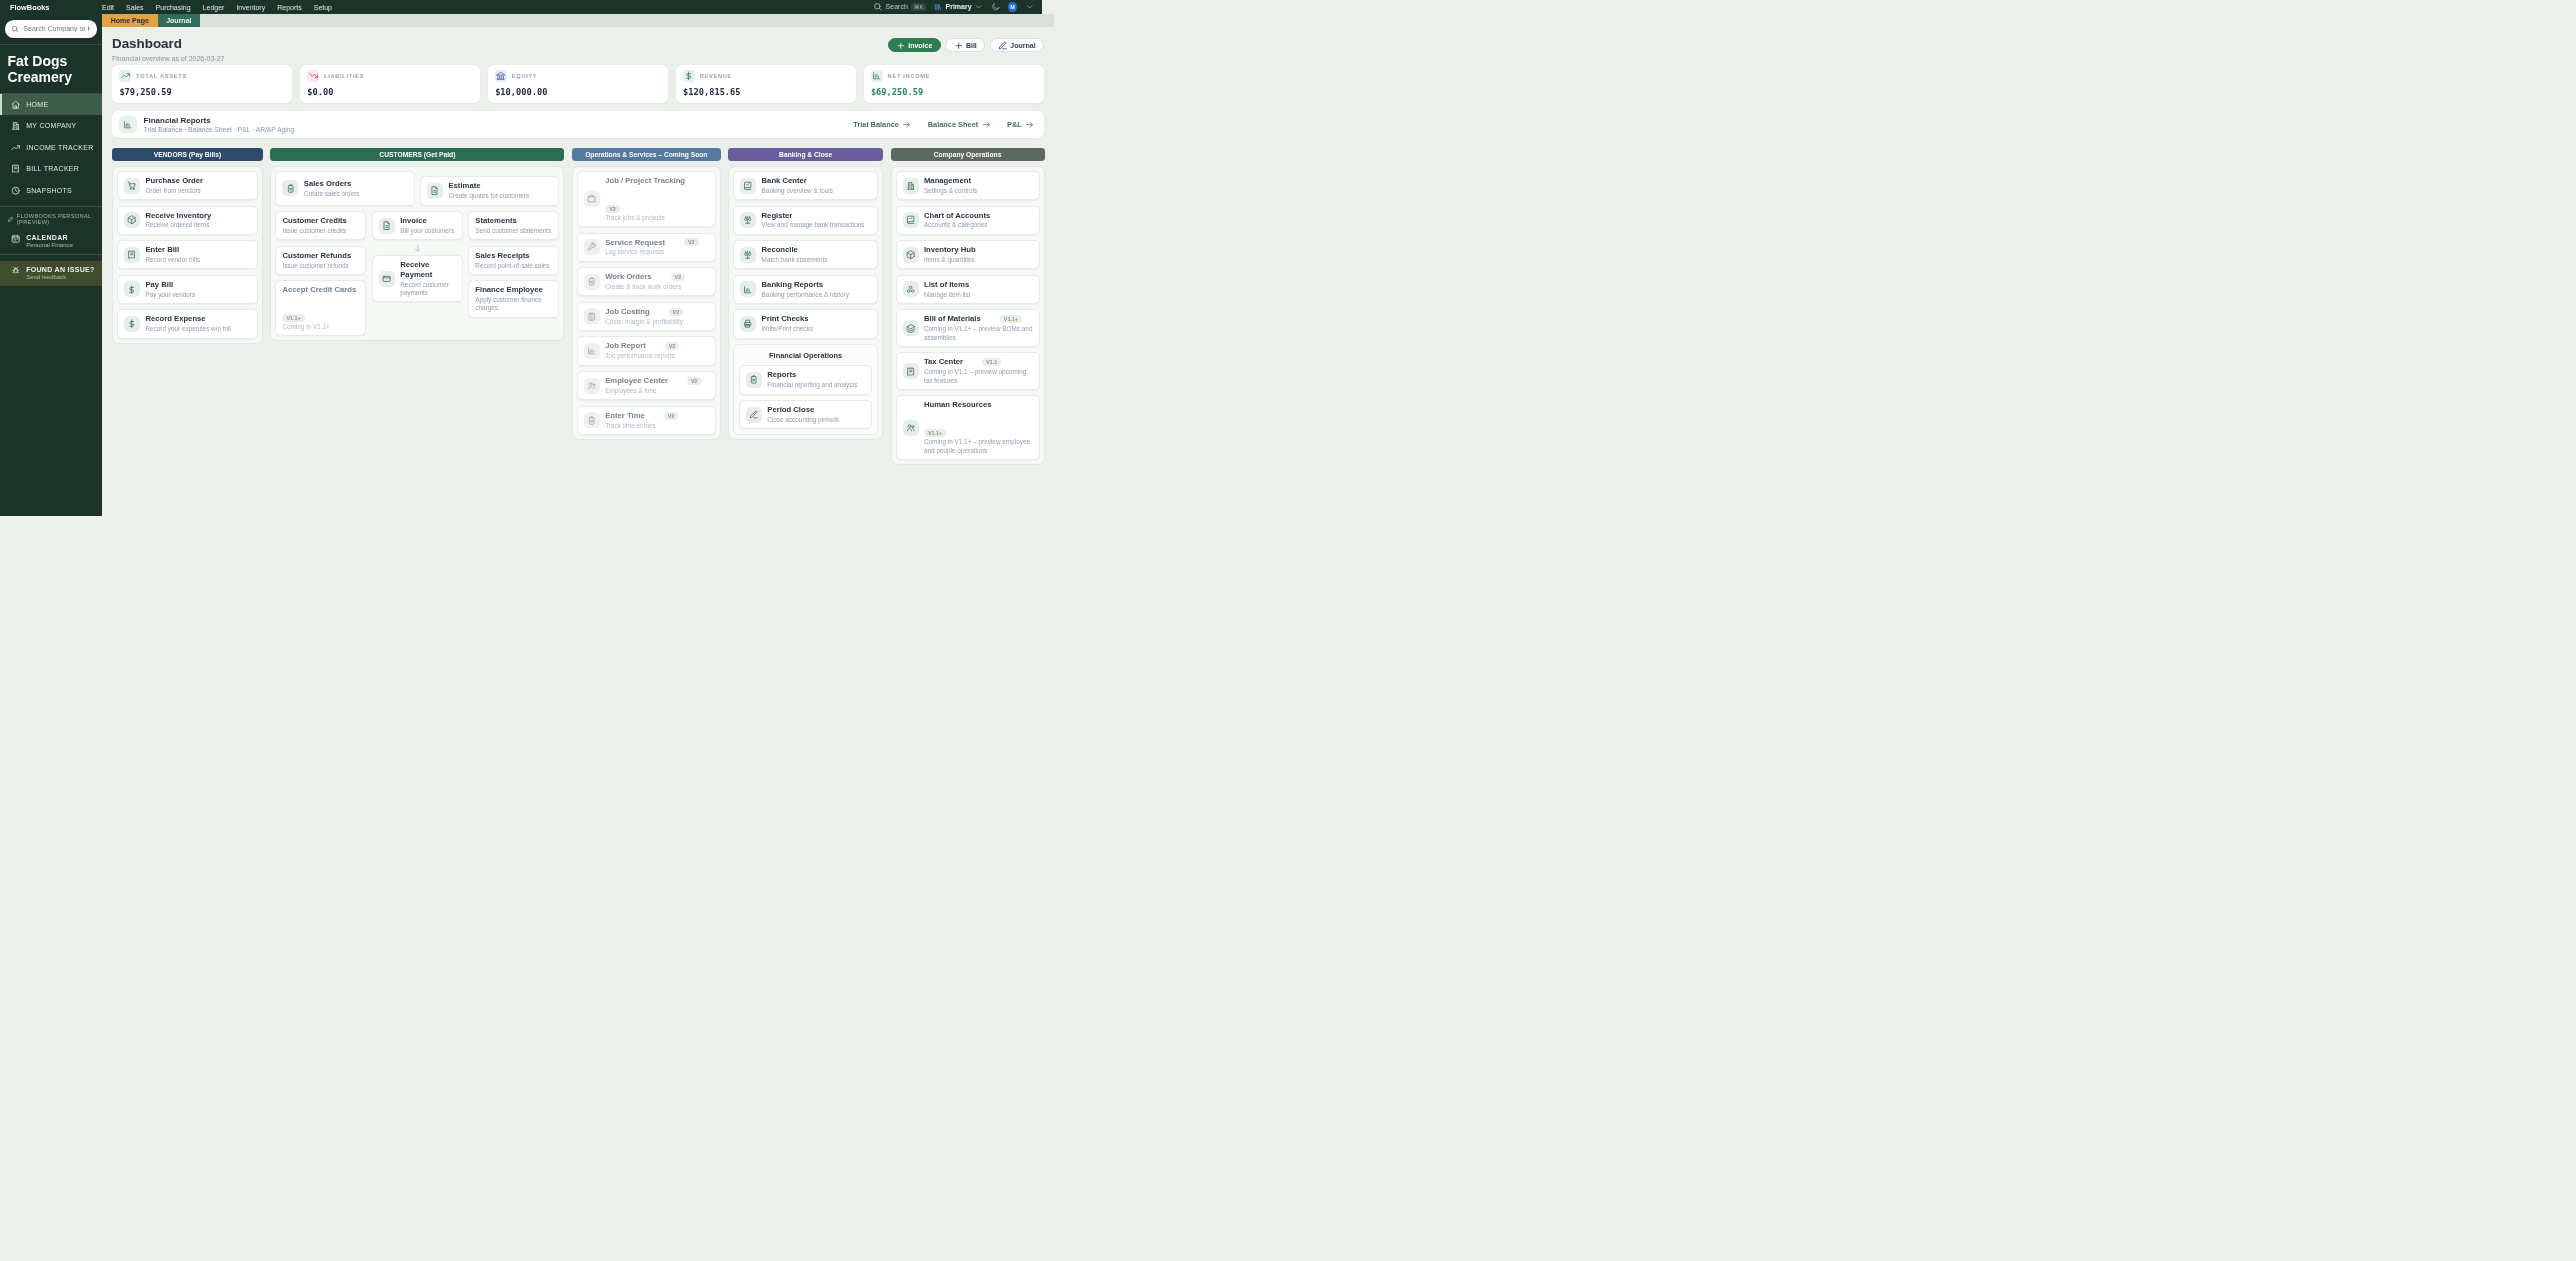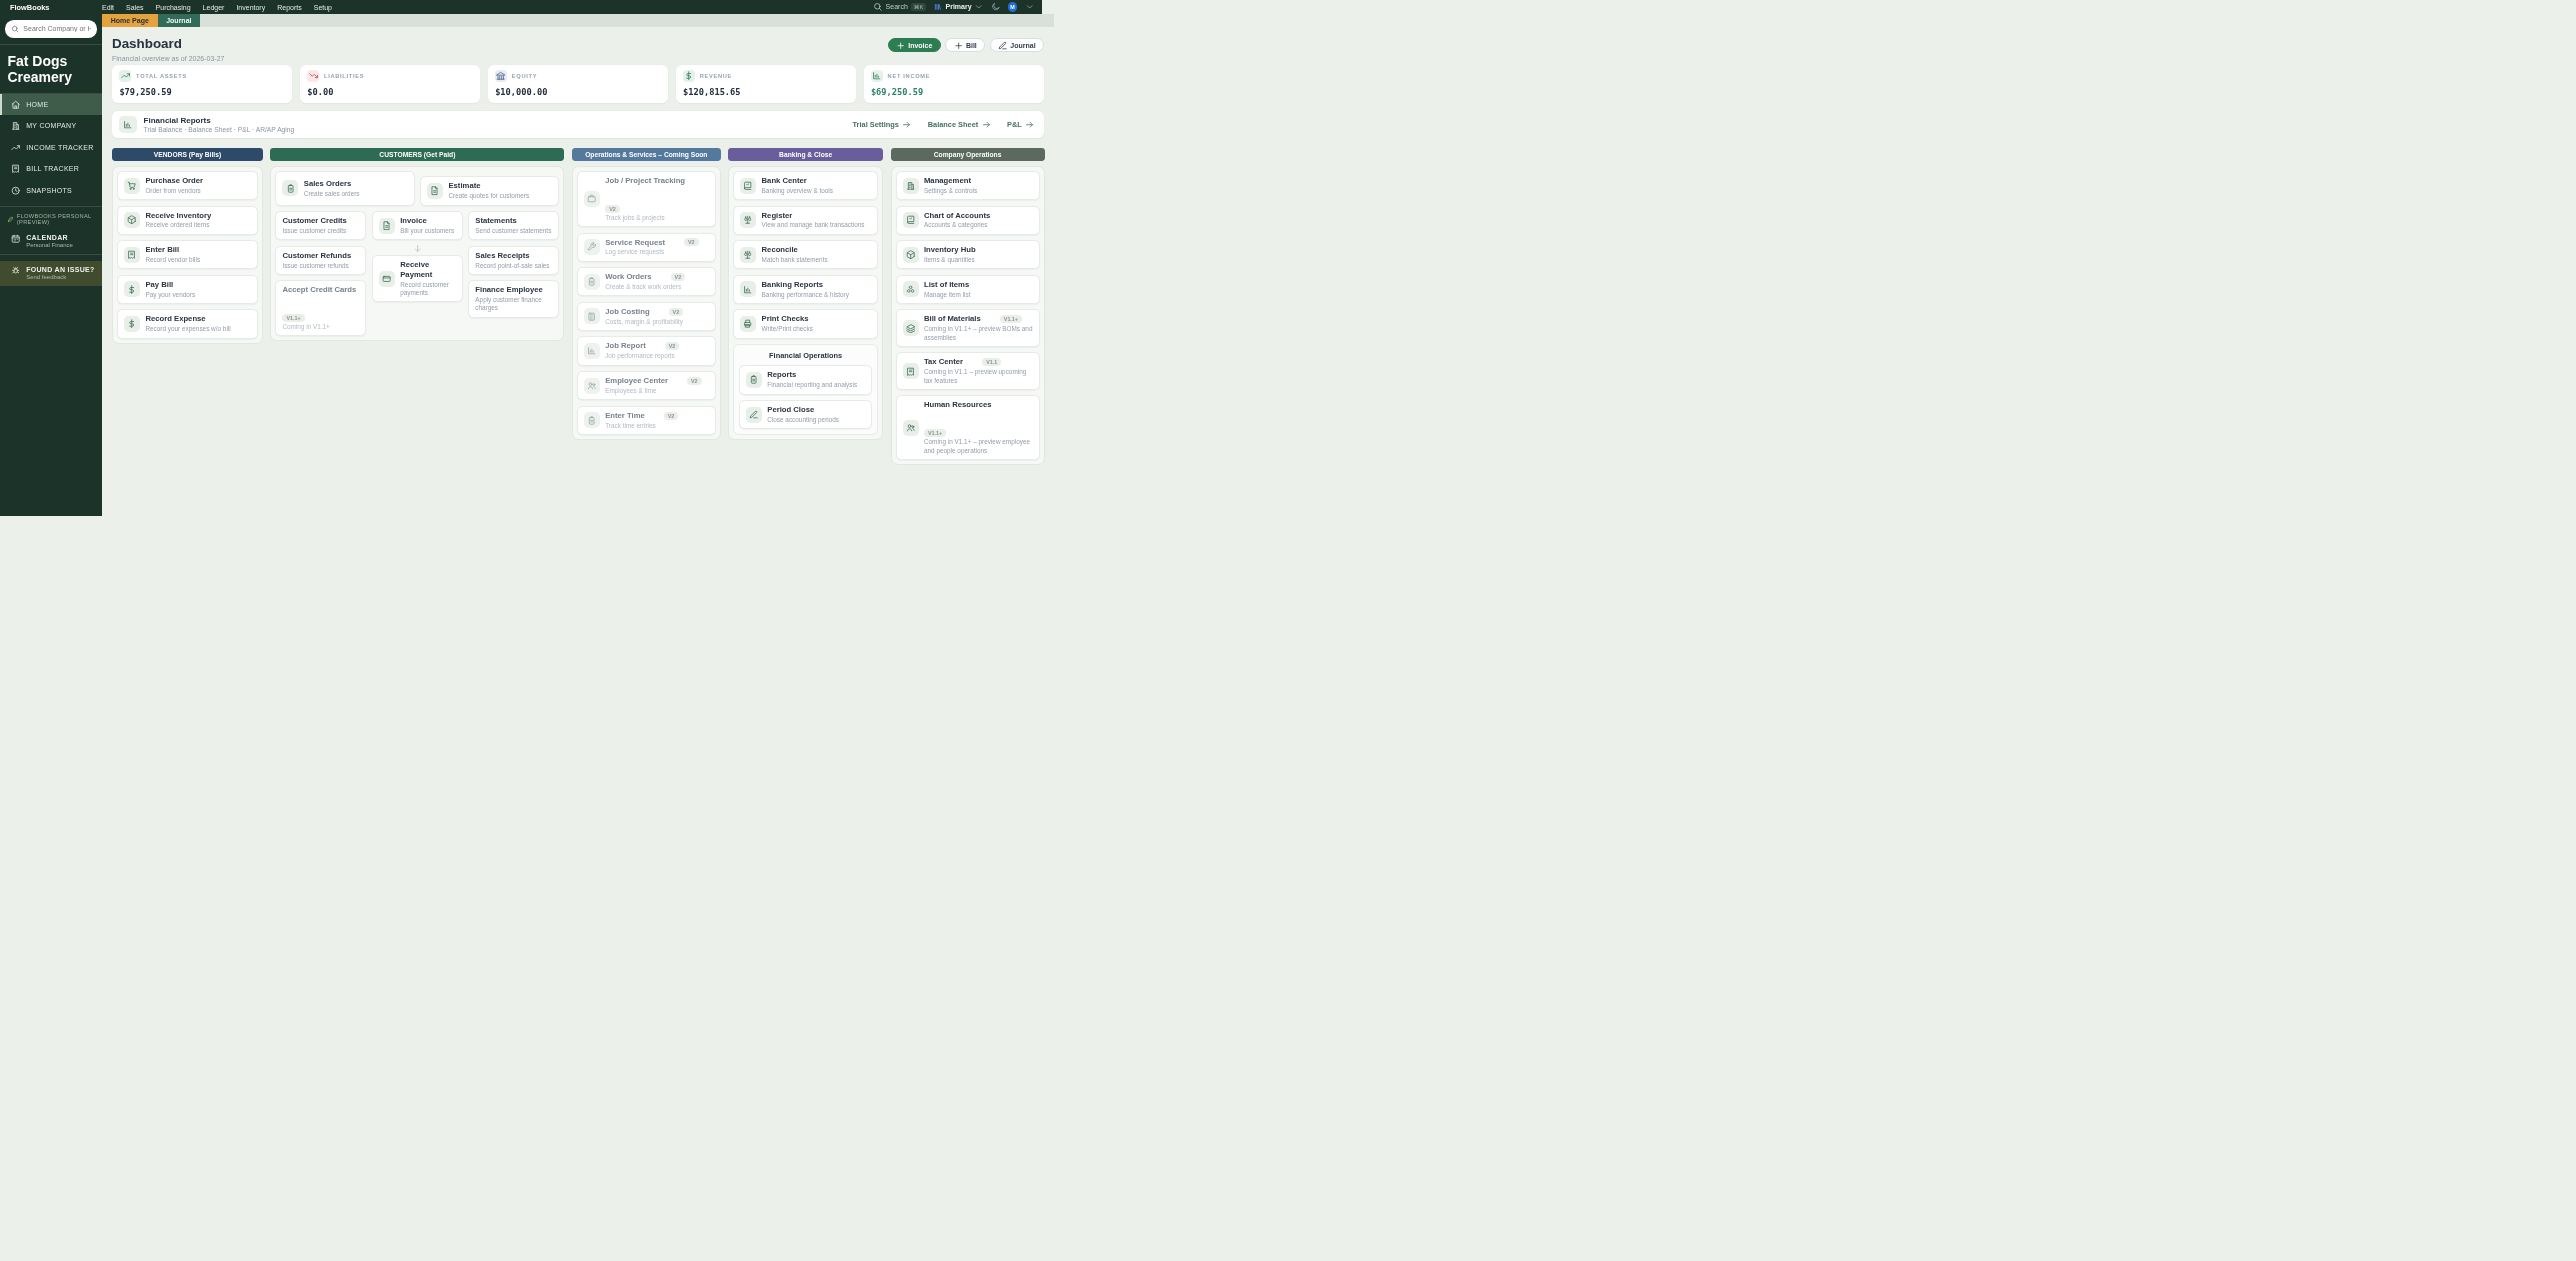--- a/index.html
+++ b/index.html
@@ -392,21 +392,21 @@
           <path d="M4 4v16h16"></path>
           <path d="M8.5 16v-5M12.5 16V8M16.5 16v-3"></path>
         </svg>
       </span>
     <div>
       <div class="rep-title">Financial Reports</div>
       <div class="rep-sub">Trial Balance · Balance Sheet · P&amp;L · AR/AP Aging</div>
     </div>
     <div class="rep-links">
       <span class="rep-link">
-        <span>Trial Settings</span>
+        <span>Trial Balance</span>
         <span>
             <svg viewBox="0 0 24 24" fill="none" stroke="currentColor" stroke-width="2" stroke-linecap="round" stroke-linejoin="round" style="width: 100%; height: 100%; max-width: 9.4px; max-height: 9.4px; margin: 0px;">
               <path d="M4 12h15"></path>
               <path d="M13 6l6 6-6 6"></path>
             </svg>
           </span>
       </span>
       <span class="rep-link">
         <span>Balance Sheet</span>
         <span>

